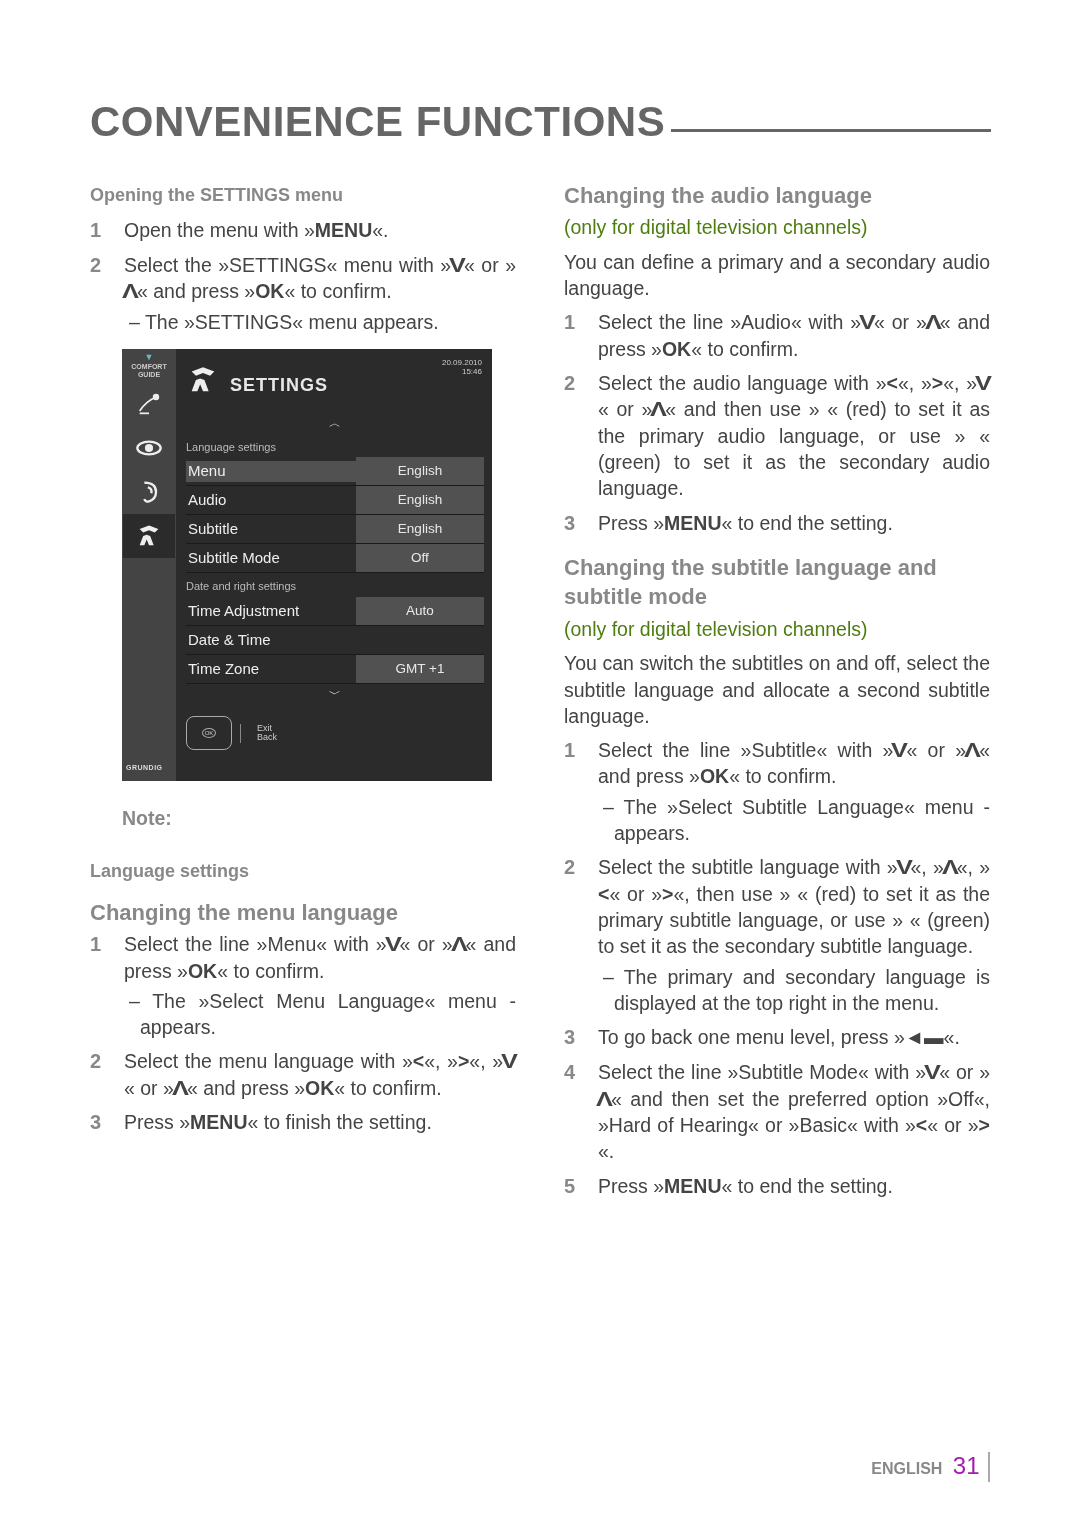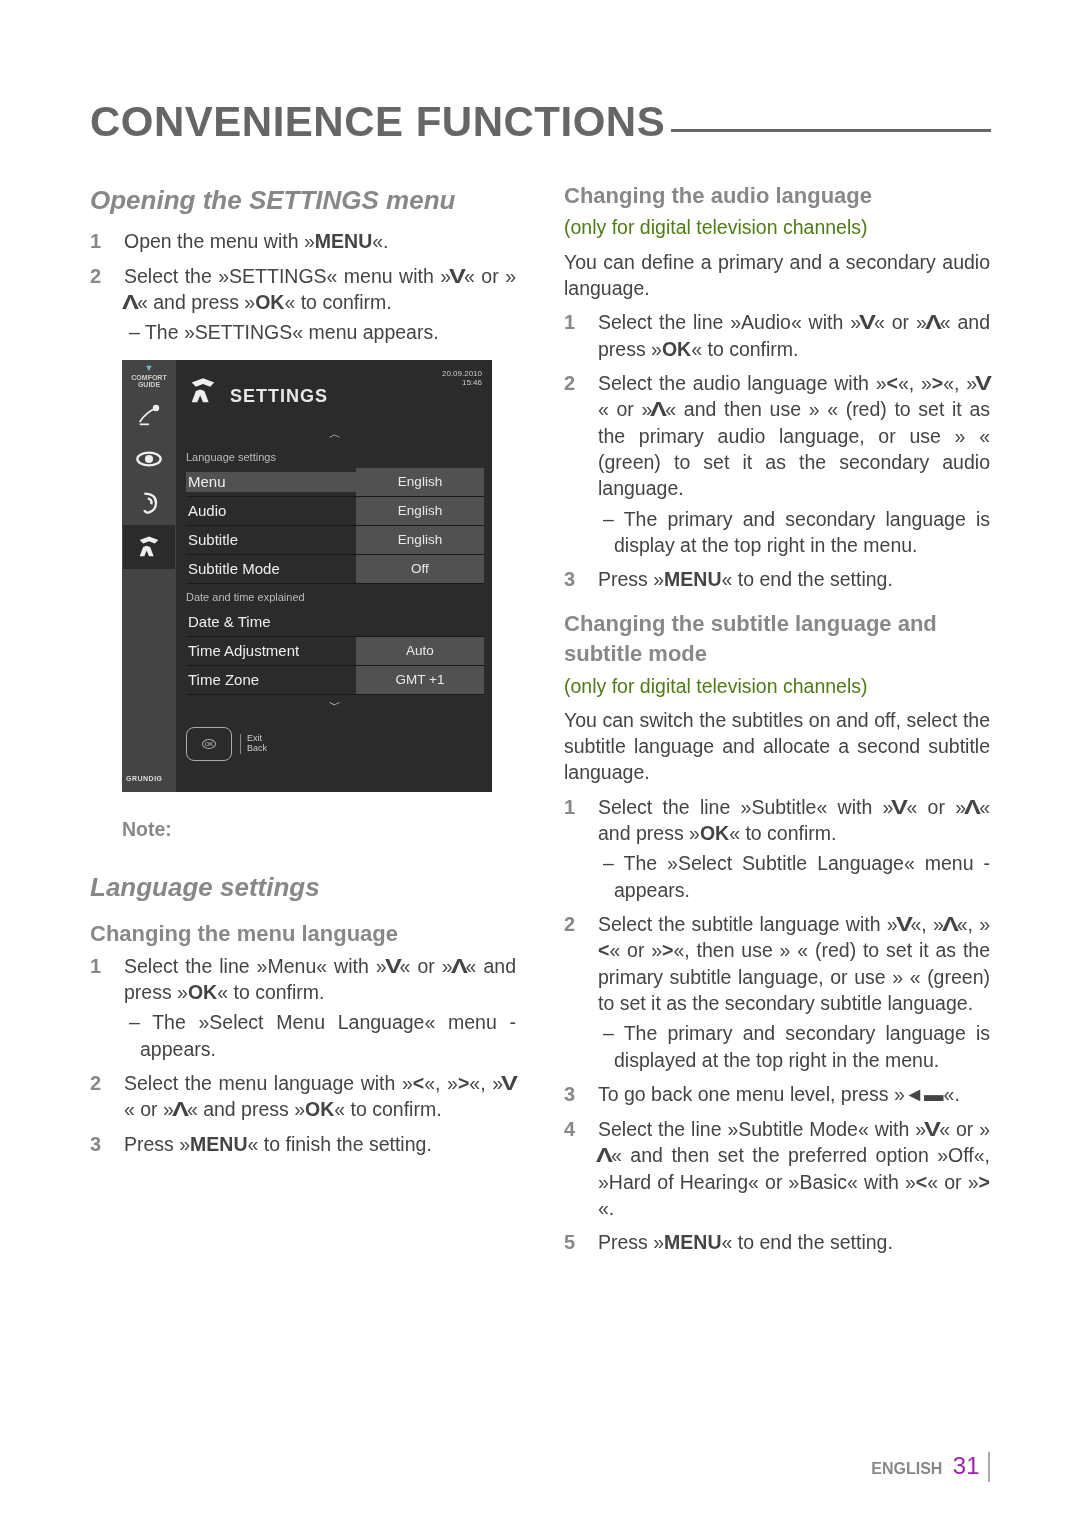--- a/index.html
+++ b/index.html
@@ -32,23 +32,22 @@
   }
   .columns {
     display: flex;
     gap: 48px;
     margin-top: 26px;
   }
   .col { flex: 1 1 50%; }
   .h2 {
     color: #888;
     font-weight: 800;
-    font-size: 26px;
+    font-size: 18px;
     margin: 6px 0 10px 0;
-    font-style: italic;
   }
   .h3 {
     color: #888;
     font-weight: 800;
     font-size: 22px;
     margin: 14px 0 4px 0;
   }
   .subnote { color:#4d7c0f; margin-bottom: 8px; }
   ol.steps { list-style:none; padding:0; margin:0; }
   ol.steps > li { display:flex; margin-bottom:8px; }
@@ -96,21 +95,21 @@
   .ms-row.hl .label { background:#515151; }
   .ms-row .valbox { flex:1; background:#515151; height:100%; display:flex; align-items:center; justify-content:center; }
   .ms-remote { margin-top:14px; display:flex; align-items:center; gap:8px; }
   .ms-remote .pad {
     width:46px; height:34px; border:1.5px solid #aaa; border-radius:8px; position:relative;
   }
   .ms-remote .pad::before, .ms-remote .pad::after {
     content:""; position:absolute; background:#aaa;
   }
   .ms-remote .pad .ok { position:absolute; left:50%; top:50%; transform:translate(-50%,-50%); font-size:6px; border:1px solid #aaa; border-radius:50%; width:14px; height:10px; display:flex; align-items:center; justify-content:center; color:#ccc;}
-  .ms-remote .labels { font-size:9px; color:#ccc; line-height:1.1; border-left:1px solid #888; padding-left:6px;}
+  .ms-remote .labels { font-size:9px; color:#ccc; line-height:1.1; border-left:1px solid #888; padding-left:16px;}
   .icon-svg { width:28px; height:28px; }
 </style>
 </head>
 <body>
 
 <div class="page">
   <div style="white-space:nowrap;margin-top:32px;">
     <span class="main-title">CONVENIENCE FUNCTIONS</span><span class="title-rule" style="width:320px;"></span>
   </div>
 
@@ -192,30 +191,30 @@
               <div class="valbox">
                 <span>English</span>
               </div>
             </div>
           <div class="ms-row">
               <div class="label">Subtitle Mode</div>
               <div class="valbox">
                 <span>Off</span>
               </div>
             </div>
-          <div class="ms-section">Date and time explained</div>
+          <div class="ms-section">Date and right settings</div>
+          <div class="ms-row">
+              <div class="label">Time Adjustment</div>
+              <div class="valbox">
+                <span>Auto</span>
+              </div>
+            </div>
           <div class="ms-row">
               <div class="label">Date &amp; Time</div>
               <div class="val"></div>
-            </div>
-          <div class="ms-row">
-              <div class="label">Time Adjustment</div>
-              <div class="valbox">
-                <span>Auto</span>
-              </div>
             </div>
           <div class="ms-row">
               <div class="label">Time Zone</div>
               <div class="valbox">
                 <span>GMT +1</span>
               </div>
             </div>
           <div class="ms-arrowrow">﹀</div>
           <div class="ms-remote">
             <div class="pad">
@@ -263,21 +262,20 @@
         <li>
             <span class="num">1</span>
             <div class="body">
           <span>Select the line »Audio« with »</span><span class="arrow">V</span><span>« or »</span><span class="arrow">Λ</span><span>« and press »</span><b class="kw">OK</b><span>« to confirm.</span>
         </div>
           </li>
         <li>
             <span class="num">2</span>
             <div class="body">
           <span>Select the audio language with »</span><span class="arrowH">&lt;</span><span>«, »</span><span class="arrowH">&gt;</span><span>«, »</span><span class="arrow">V</span><span>« or »</span><span class="arrow">Λ</span><span>« and then use »    « (red) to set it as the primary audio language, or use »    « (green) to set it as the secondary audio language.</span>
-          <div class="sub">– The primary and secondary language is display at the top right in the menu.</div>
         </div>
           </li>
         <li>
             <span class="num">3</span>
             <div class="body">
           <span>Press »</span><b class="kw">MENU</b><span>« to end the setting.</span>
         </div>
           </li>
       </ol>
 

